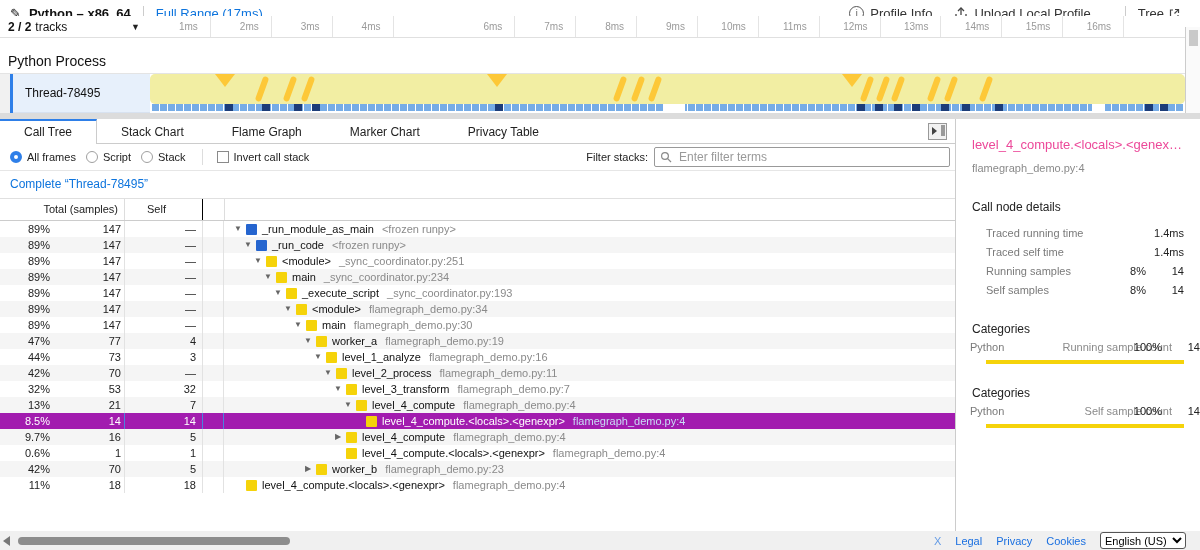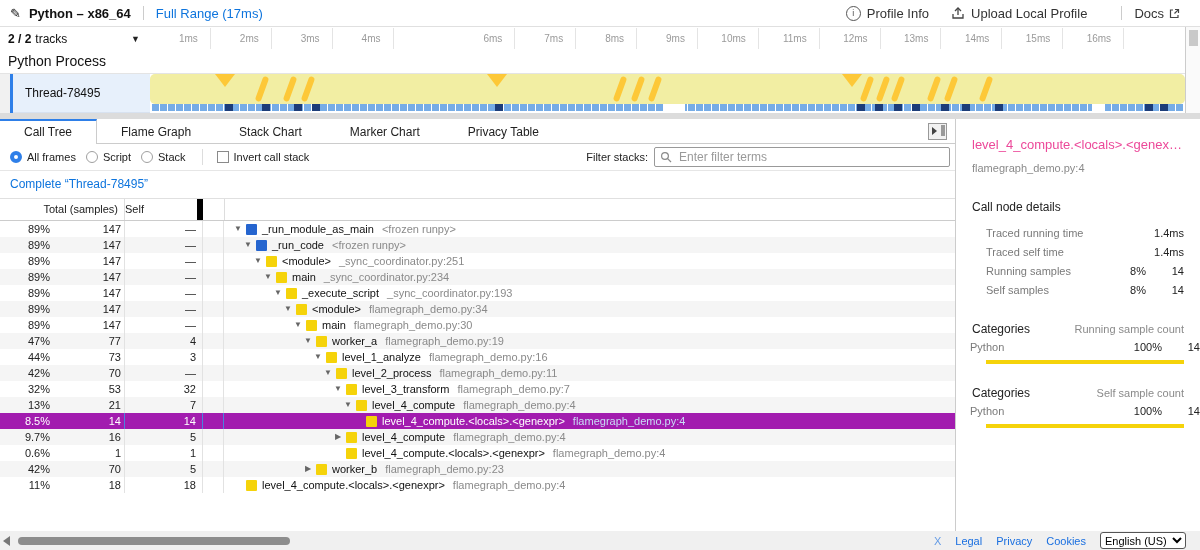--- a/index.html
+++ b/index.html
@@ -11,21 +11,21 @@
   .topbar .pencil{margin-left:10px;font-size:13px;color:#111;}
   .topbar .ptitle{margin-left:8px;font-size:13px;font-weight:bold;color:#111;}
   .vdiv{width:1px;height:14px;background:#ccc;margin:0 12px;}
   .linkish{color:#0d74dd;font-size:13px;cursor:pointer;}
   .topbar .spacer{flex:1;}
   .tbtn{display:flex;align-items:center;font-size:13px;color:#333;margin-right:22px;cursor:pointer;}
   .tbtn svg{margin-right:6px;}
   .infoc{display:inline-block;width:13px;height:13px;border:1px solid #555;border-radius:50%;font-size:9px;line-height:13px;text-align:center;color:#555;margin-right:6px;}
 
   
-  .ruler{position:absolute;top:28px;left:0;width:1200px;height:21px;border-bottom:1px solid #e0e0e0;background:#fff;}
+  .ruler{position:absolute;top:16px;left:0;width:1200px;height:21px;border-bottom:1px solid #e0e0e0;background:#fff;}
   .trackshdr{position:absolute;left:0;top:0;width:150px;height:21px;display:flex;align-items:center;font-size:12px;color:#111;}
   .trackshdr .cnt{font-weight:bold;margin-left:8px;}
   .trackshdr .wrd{margin-left:4px;}
   .trackshdr .dd{margin-left:auto;margin-right:10px;font-size:9px;color:#222;}
   .ticks{position:absolute;left:150px;top:0;width:1035px;height:21px;}
   .tick{position:absolute;top:0;height:21px;border-right:1px solid #e4e4e4;box-sizing:border-box;text-align:right;padding-right:12px;color:#9a9a9a;font-size:10px;line-height:21px;}
 
   
   .procrow{position:absolute;top:49px;left:0;width:1200px;height:24px;border-bottom:1px solid #e4e4e4;display:flex;align-items:center;background:#fff;}
   .procrow span{margin-left:8px;font-size:14px;color:#111;}
@@ -66,21 +66,21 @@
   .fwrap{position:relative;margin-right:5px;}
   .fwrap input{width:296px;height:20px;border:1px solid #999;border-radius:2px;box-sizing:border-box;font-size:12px;padding:0 4px 0 24px;color:#333;font-family:"Liberation Sans",sans-serif;outline:none;}
   .fwrap input::placeholder{color:#999;}
   .mag{position:absolute;left:6px;top:4px;}
 
   .crumbs{height:27px;line-height:26px;border-bottom:1px solid #e0e0e0;font-size:12px;padding-left:10px;}
   .crumbs a{color:#0d74dd;cursor:pointer;}
 
   .thead{height:21px;border-bottom:1px solid #ccc;display:flex;font-size:11px;color:#222;line-height:20px;}
   .thead .h-total{width:125px;text-align:right;padding-right:6px;box-sizing:border-box;border-right:1px solid #ddd;}
-  .thead .h-self{width:78px;text-align:left;padding-right:14px;box-sizing:border-box;border-right:6px solid #000000;}
+  .thead .h-self{width:78px;text-align:center;padding-right:14px;box-sizing:border-box;border-right:1px solid #000000;}
   .thead .h-icon{width:21px;border-right:1px solid #ddd;}
 
   .rows{font-size:11px;color:#222;}
   .row{height:16px;display:flex;line-height:16px;background:#fff;}
   .row.alt{background:#f5f5f5;}
   .c-pct{width:50px;text-align:right;box-sizing:border-box;}
   .c-smp{width:75px;text-align:right;padding-right:3px;box-sizing:border-box;border-right:1px solid #e2e2e2;}
   .c-self{width:78px;text-align:right;padding-right:6px;box-sizing:border-box;border-right:1px solid #e2e2e2;}
   .c-icon{width:21px;border-right:1px solid #e2e2e2;box-sizing:border-box;}
   .c-tree{flex:1;display:flex;align-items:center;overflow:hidden;white-space:nowrap;}
@@ -98,21 +98,21 @@
   
   .sidebar{position:absolute;top:119px;left:955px;width:245px;height:412px;background:#fff;border-left:1px solid #ccc;box-sizing:border-box;overflow:hidden;}
   .sb-title{margin:18px 16px 0 16px;font-size:13px;color:#ec4899;white-space:nowrap;overflow:hidden;}
   .sb-sub{margin:10px 16px 0 16px;font-size:11px;color:#8a8a8a;}
   .sb-h{margin:26px 16px 0 16px;font-size:12px;color:#222;}
   .sb-rows{margin:10px 16px 0 16px;}
   .sb-row{display:flex;height:19px;line-height:19px;font-size:11px;}
   .sb-row .lb{flex:1;color:#7a7a7a;padding-left:14px;}
   .sb-row .pc{width:42px;text-align:right;color:#222;}
   .sb-row .vl{width:38px;text-align:right;color:#222;}
-  .cat-h{display:flex;margin:20px 16px 0 16px;font-size:11px;height:18px;line-height:18px;}
+  .cat-h{display:flex;margin:20px 28px 0 16px;font-size:11px;height:18px;line-height:18px;flex-direction:column;}
   .cat-h .l{color:#222;font-size:12px;}
   .cat-h .r{flex:1;text-align:right;color:#8a8a8a;}
   .cat-bar{height:4px;margin:3px 16px 0 30px;}
 
   
   .footer{position:absolute;top:531px;left:0;width:1200px;height:19px;background:#f0f0f0;display:flex;align-items:center;}
   .scroll-left{width:0;height:0;border-top:5px solid transparent;border-bottom:5px solid transparent;border-right:7px solid #777;margin-left:3px;}
   .hthumb{width:272px;height:8px;border-radius:4px;background:#8d8d8d;margin-left:8px;}
   .footer .spacer{flex:1;}
   .flink{font-size:11px;color:#1a6fe0;margin-right:14px;cursor:pointer;}
@@ -137,21 +137,21 @@
     <span class="tbtn">
       <svg width="14" height="14" viewBox="0 0 14 14">
           <path d="M4 5 L7 2 L10 5" fill="none" stroke="#444" stroke-width="1.3"></path>
           <line x1="7" y1="2.5" x2="7" y2="9" stroke="#444" stroke-width="1.3"></line>
           <path d="M2 8 L2 12 L12 12 L12 8" fill="none" stroke="#444" stroke-width="1.3"></path>
         </svg>
       <span>Upload Local Profile</span>
     </span>
     <span class="vdiv"></span>
     <span class="tbtn" style="margin-right:14px;">
-      <span style="margin-right:5px;">Docs</span>
+      <span style="margin-right:5px;">Tree</span>
       <svg width="11" height="11" viewBox="0 0 11 11">
           <path d="M4 2 L1.5 2 L1.5 9.5 L9 9.5 L9 7" fill="none" stroke="#444" stroke-width="1.2"></path>
           <path d="M6 1.5 L9.5 1.5 L9.5 5" fill="none" stroke="#444" stroke-width="1.2"></path>
           <line x1="9.2" y1="1.8" x2="5.5" y2="5.5" stroke="#444" stroke-width="1.2"></line>
         </svg>
     </span>
   </div>
 
   <div class="ruler">
     <div class="trackshdr">
@@ -227,22 +227,22 @@
   </div>
   <div class="gutter">
       <div class="gthumb"></div>
     </div>
   <div class="hstrip"></div>
 
   <div class="panel">
     <div class="tabbar">
 
       <div class="tab active">Call Tree</div>
+        <div class="tab">Stack Chart</div>
         <div class="tab">Flame Graph</div>
-        <div class="tab">Stack Chart</div>
         <div class="tab">Marker Chart</div>
         <div class="tab">Privacy Table</div>
         <div class="tabfill">
         <span class="sbtoggle">
           <span class="arr"></span>
           <span class="bar"></span>
         </span>
       </div>
     </div>
 

